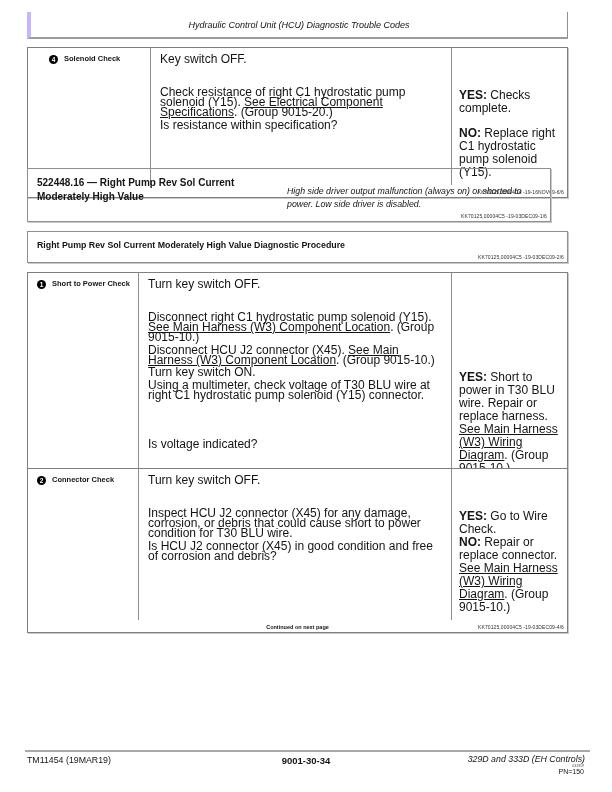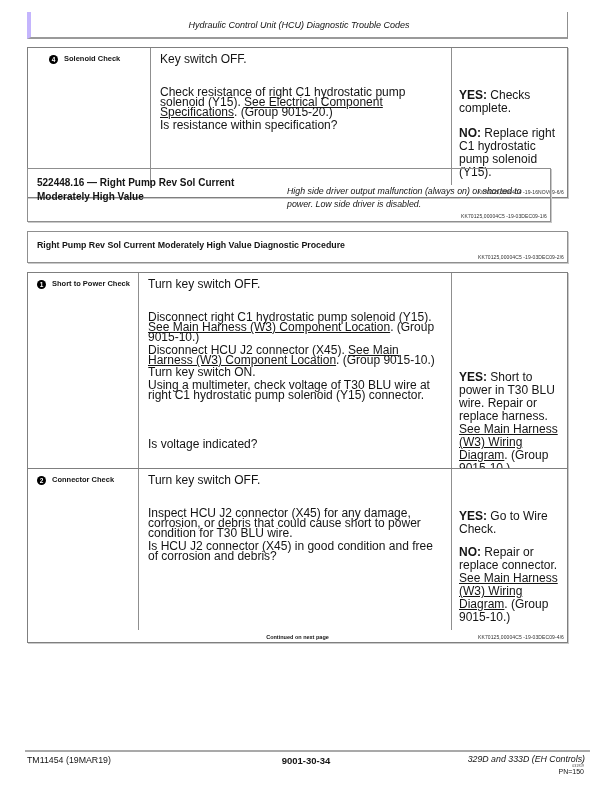--- a/index.html
+++ b/index.html
@@ -99,21 +99,21 @@
   #short-power-table .dtable-body { min-height:174px; }
   #connector-table { top:468px; }
   #connector-table .dtable-body { min-height:106px; }
 
   
   #solenoid-table .yes-block { margin-top:35px; }
   #solenoid-table .no-block  { margin-top:12px; }
   #short-power-table .yes-block { margin-top:92px; }
   #short-power-table .no-block  { margin-top:0px; }
   #connector-table .yes-block { margin-top:35px; }
-  #connector-table .no-block  { margin-top:10px; }
+  #connector-table .no-block  { }
 
   #short-power-table .ask-gap { margin-top:39px; }
 </style>
 </head>
 <body>
 
 <div class="page">
 
   <div class="running-head">
     <span class="title">Hydraulic Control Unit (HCU) Diagnostic Trouble Codes</span>

